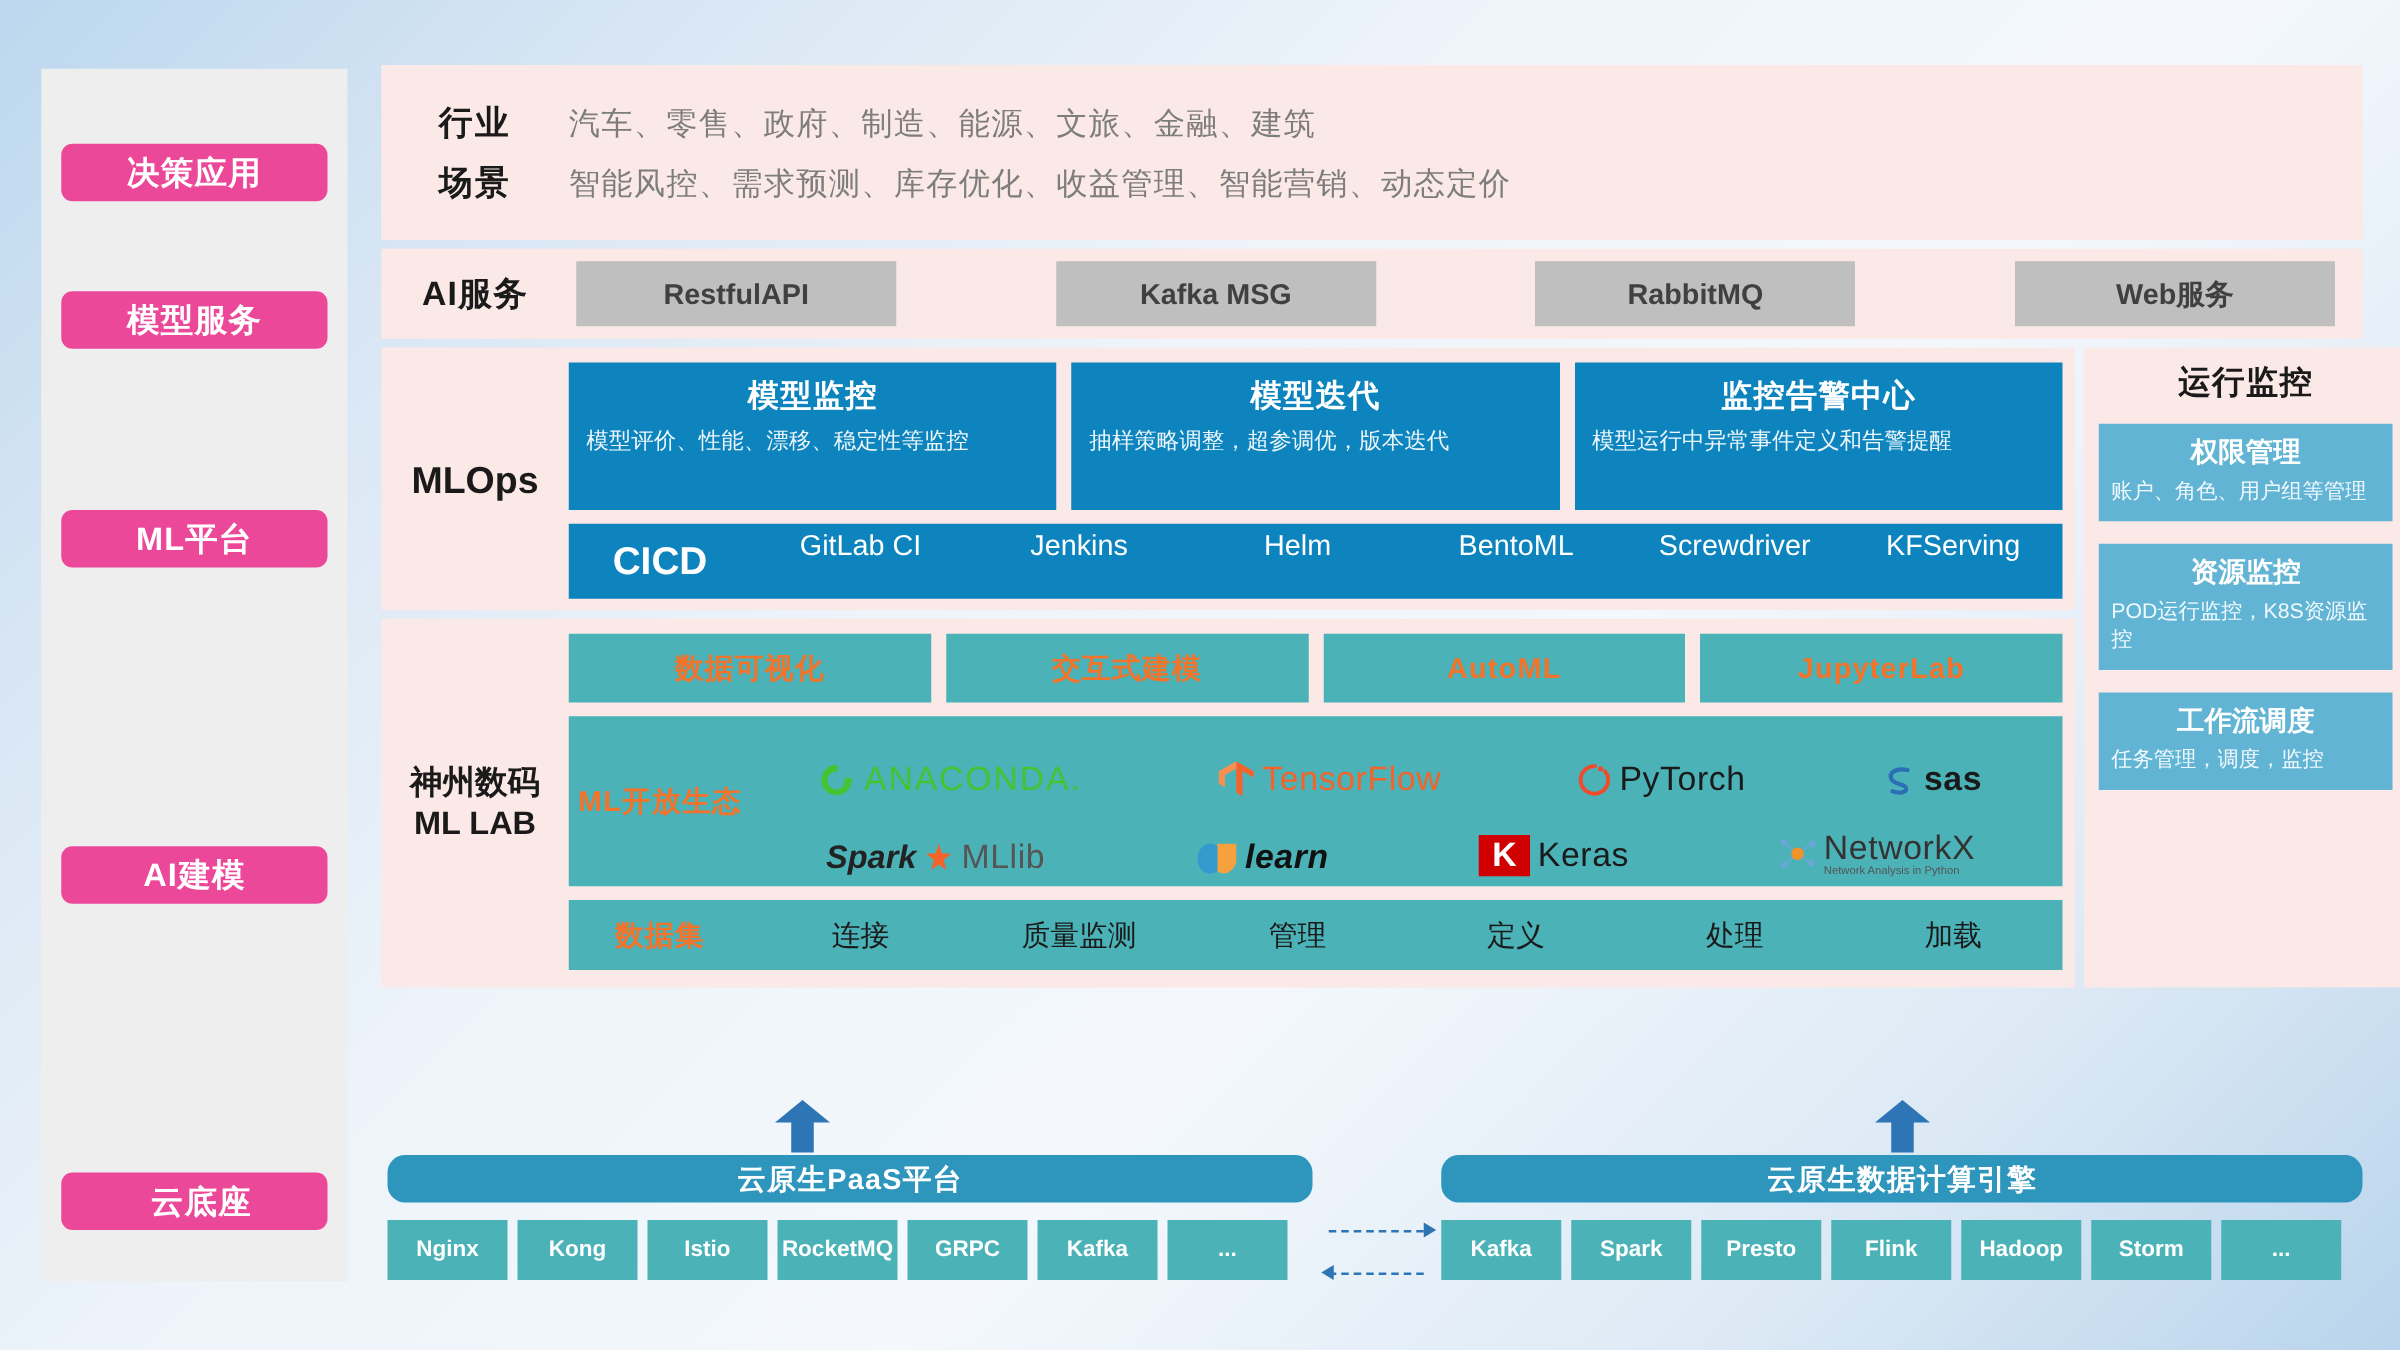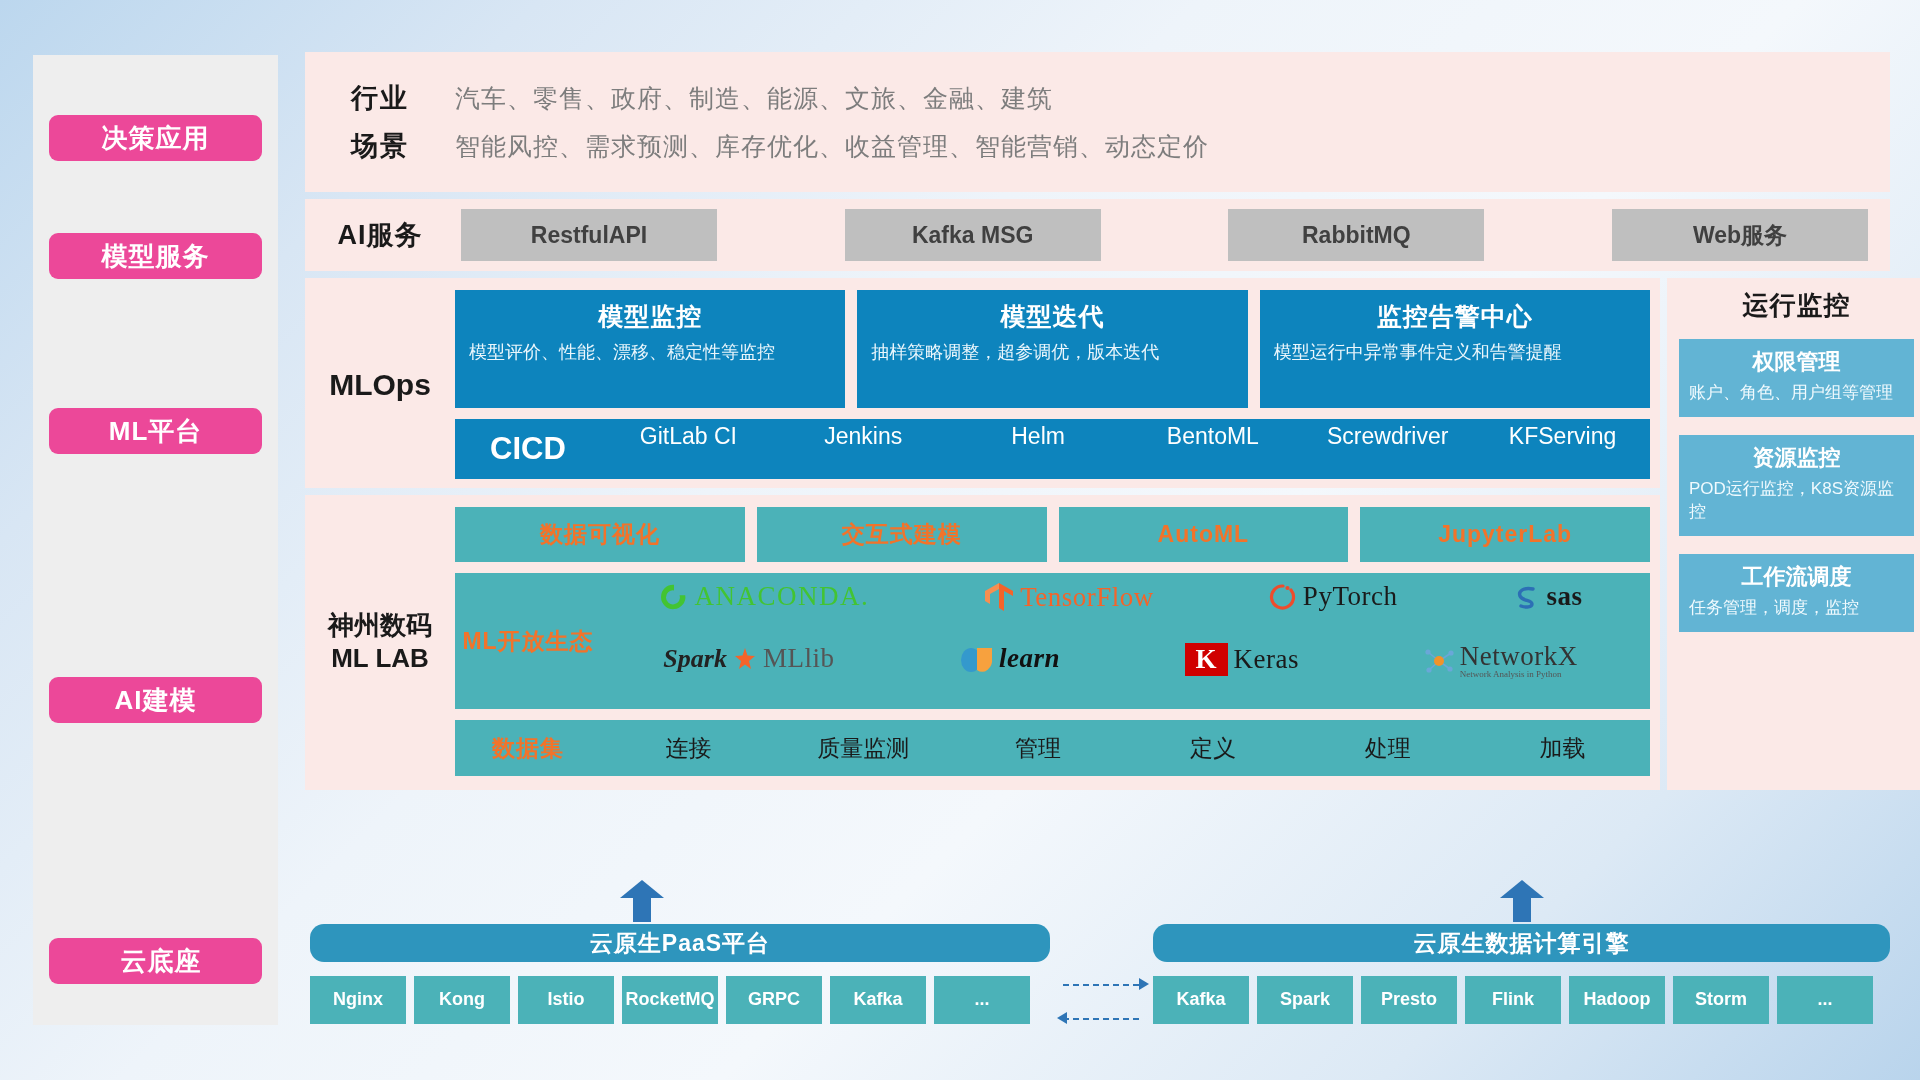--- a/index.html
+++ b/index.html
@@ -108,21 +108,21 @@
   }
   .lab-eco {
     margin-top: 11px; background: #4bb2b8; display: flex; align-items: center;
     padding: 8px 10px 8px 0; min-height: 128px;
   }
   .eco-label {
     width: 146px; flex: none; text-align: center;
     color: #f2732a; font-size: 23px; font-weight: bold; letter-spacing: 1px;
   }
   .eco-logos { flex: 1; display: flex; flex-direction: column; gap: 4px; }
-  .eco-row { display: flex; align-items: flex-start; justify-content: space-around; height: 58px; font-family: Liberation Serif, serif; }
+  .eco-row { display: flex; align-items: flex-end; justify-content: space-around; height: 58px; }
   .logo { display: flex; align-items: center; gap: 6px; white-space: nowrap; }
   .logo-text { font-size: 27px; letter-spacing: 0.5px; }
 
   .lab-data {
     margin-top: 11px; background: #4bb2b8; height: 56px;
     display: flex; align-items: center;
   }
   .data-label {
     width: 146px; flex: none; text-align: center;
     color: #f2732a; font-size: 23px; font-weight: bold; letter-spacing: 1px;

